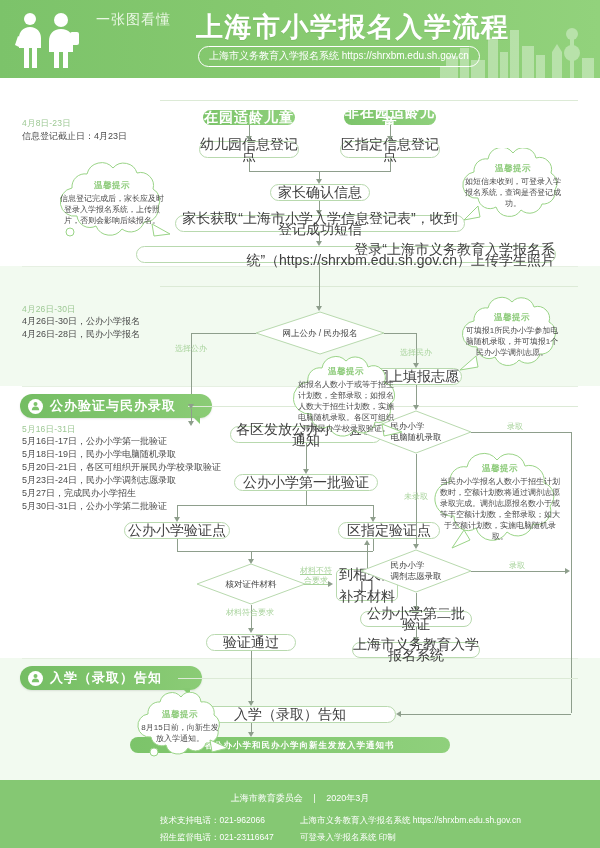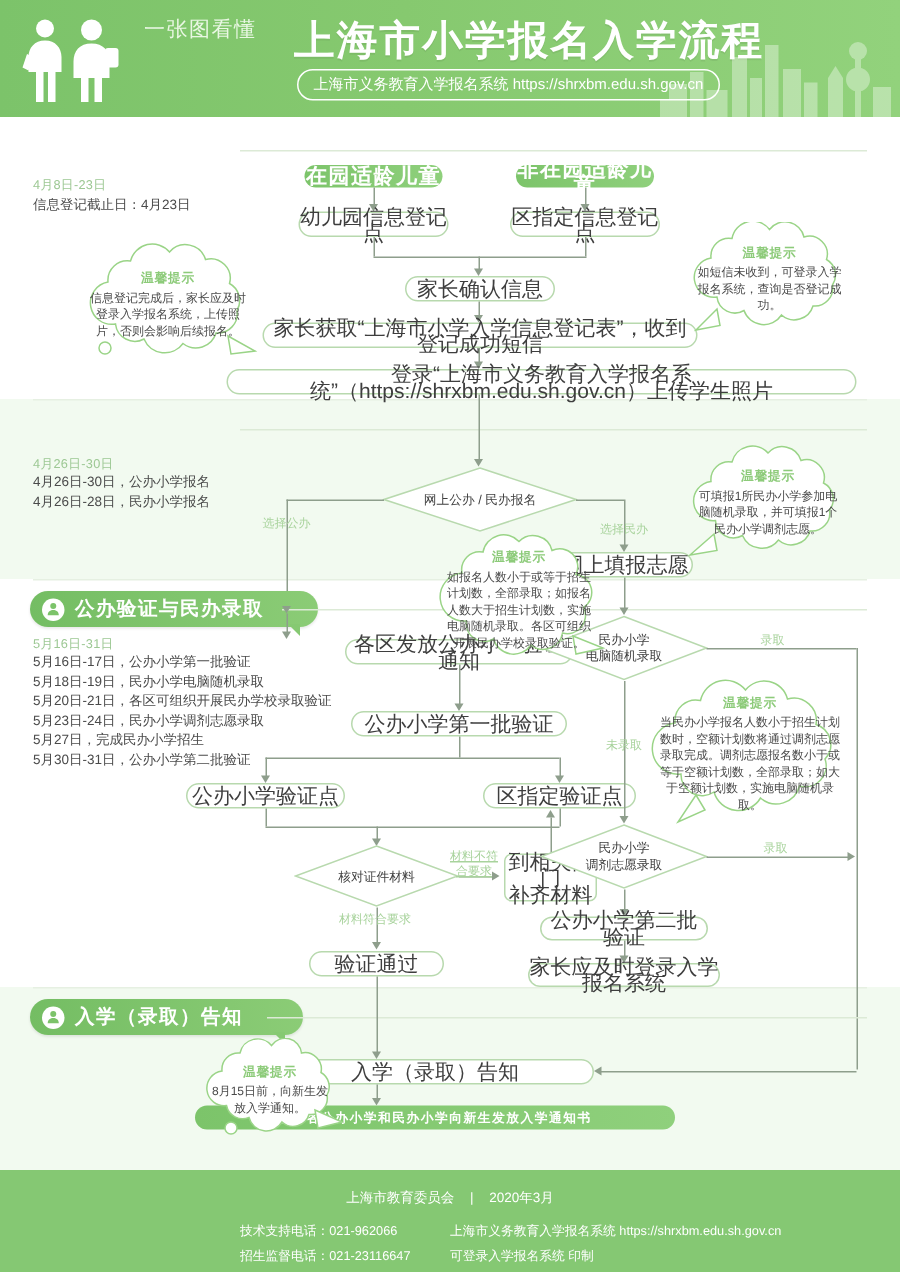--- a/index.html
+++ b/index.html
@@ -91,21 +91,21 @@
     color:#ffffff;font-weight:bold;letter-spacing:1px;
   }
   .rect{
     border:1px solid #b8d9ae;border-radius:5px;background:#ffffff;
   }
   .diamond{
     position:absolute;
   }
   .diamond .dlabel{
     position:absolute;left:0;top:0;width:100%;height:100%;
-    display:flex;align-items:center;justify-content:center;text-align:center;
+    display:flex;align-items:center;justify-content:center;
     font-size:8.5px;color:#3e3e3e;line-height:11px;
   }
 
   
   .ln{position:absolute;background:#8e9e8c;}
   .lnv{width:1px;}
   .lnh{height:1px;}
   .arrow{position:absolute;width:0;height:0;}
   .arrow-down{border-left:3.5px solid transparent;border-right:3.5px solid transparent;border-top:5px solid #8e9e8c;}
   .arrow-up{border-left:3.5px solid transparent;border-right:3.5px solid transparent;border-bottom:5px solid #8e9e8c;}
@@ -205,21 +205,21 @@
   <div class="node pill" style="left:270px;top:184px;width:100px;height:17px;">家长确认信息</div>
 
   <div class="ln lnv" style="left:319px;top:201px;height:10px;"></div>
   <div class="arrow arrow-down" style="left:315.5px;top:210px;"></div>
 
   <div class="node pill" style="left:175px;top:215px;width:290px;height:17px;">家长获取“上海市小学入学信息登记表”，收到登记成功短信</div>
 
   <div class="ln lnv" style="left:319px;top:232px;height:10px;"></div>
   <div class="arrow arrow-down" style="left:315.5px;top:241px;"></div>
 
-  <div class="node pill" style="left:151px;top:246px;width:420px;height:17px;">登录“上海市义务教育入学报名系统”（https://shrxbm.edu.sh.gov.cn）上传学生照片</div>
+  <div class="node pill" style="left:136px;top:246px;width:420px;height:17px;text-align:right;">登录“上海市义务教育入学报名系统”（https://shrxbm.edu.sh.gov.cn）上传学生照片</div>
 
   <div class="cloud" style="left:48px;top:162px;width:128px;height:82px;">
     <svg width="128" height="82" viewBox="0 0 128 82">
       <path d="M24 26 a13 13 0 0 1 15 -14 a15 15 0 0 1 26 -6 a14 14 0 0 1 24 5 a13 13 0 0 1 16 16 a13 13 0 0 1 5 18 a13 13 0 0 1 -14 15 a14 14 0 0 1 -22 7 a15 15 0 0 1 -26 -3 a13 13 0 0 1 -19 -10 a13 13 0 0 1 -5 -28z" fill="#ffffff" stroke="#9ad487" stroke-width="1"></path>
       <path d="M104 62 l18 10 l-16 2z" fill="#ffffff" stroke="#9ad487" stroke-width="1"></path>
       <circle cx="22" cy="70" r="4" fill="#ffffff" stroke="#9ad487" stroke-width="1"></circle>
     </svg>
     <div class="c-inner">
       <div class="c-title">温馨提示</div>
       <div class="c-text">信息登记完成后，家长应及时登录入学报名系统，上传照片，否则会影响后续报名。</div>
@@ -307,21 +307,21 @@
   <div class="node pill" style="left:234px;top:474px;width:144px;height:17px;">公办小学第一批验证</div>
 
   <div class="ln lnv" style="left:306px;top:491px;height:14px;"></div>
   <div class="ln lnh" style="left:177px;top:505px;width:196px;"></div>
   <div class="ln lnv" style="left:177px;top:505px;height:14px;"></div>
   <div class="ln lnv" style="left:373px;top:505px;height:14px;"></div>
   <div class="arrow arrow-down" style="left:173.5px;top:517px;"></div>
   <div class="arrow arrow-down" style="left:369.5px;top:517px;"></div>
 
   <div class="node pill" style="left:124px;top:522px;width:106px;height:17px;">公办小学验证点</div>
-  <div class="node pill" style="left:322px;top:522px;width:102px;height:17px;">区指定验证点</div>
+  <div class="node pill" style="left:338px;top:522px;width:102px;height:17px;">区指定验证点</div>
 
   <div class="ln lnv" style="left:177px;top:539px;height:12px;"></div>
   <div class="ln lnv" style="left:373px;top:539px;height:12px;"></div>
   <div class="ln lnh" style="left:177px;top:551px;width:196px;"></div>
   <div class="ln lnv" style="left:251px;top:551px;height:10px;"></div>
   <div class="arrow arrow-down" style="left:247.5px;top:559px;"></div>
 
   <div class="diamond" style="left:196px;top:563px;width:110px;height:42px;">
     <svg width="110" height="42" viewBox="0 0 110 42" style="position:absolute;left:0;top:0;">
       <polygon points="55,1 109,21 55,41 1,21" fill="#ffffff" stroke="#b8d9ae" stroke-width="1"></polygon>
@@ -378,21 +378,21 @@
   <div class="edge-lbl" style="left:497px;top:561px;width:40px;">录取</div>
 
   <div class="ln lnv" style="left:416px;top:593px;height:15px;"></div>
   <div class="arrow arrow-down" style="left:412.5px;top:606px;"></div>
 
   <div class="node pill" style="left:360px;top:611px;width:112px;height:16px;">公办小学第二批验证</div>
 
   <div class="ln lnv" style="left:416px;top:627px;height:12px;"></div>
   <div class="arrow arrow-down" style="left:412.5px;top:637px;"></div>
 
-  <div class="node pill" style="left:352px;top:642px;width:128px;height:16px;">家长应及时登录入学报名系统</div>
+  <div class="node pill" style="left:352px;top:642px;width:128px;height:16px;">上海市义务教育入学报名系统</div>
 
   <div class="cloud" style="left:286px;top:352px;width:120px;height:96px;">
     <svg width="120" height="96" viewBox="0 0 120 96">
       <path d="M22 30 a12 12 0 0 1 14 -14 a14 14 0 0 1 24 -7 a13 13 0 0 1 22 6 a12 12 0 0 1 16 16 a12 12 0 0 1 5 22 a12 12 0 0 1 -14 17 a13 13 0 0 1 -21 8 a14 14 0 0 1 -25 -4 a12 12 0 0 1 -18 -12 a12 12 0 0 1 -3 -32z" fill="#ffffff" stroke="#9ad487" stroke-width="1"></path>
       <path d="M96 72 l20 8 l-18 4z" fill="#ffffff" stroke="#9ad487" stroke-width="1"></path>
     </svg>
     <div class="c-inner" style="padding:0 11px;">
       <div class="c-title">温馨提示</div>
       <div class="c-text">如报名人数小于或等于招生计划数，全部录取；如报名人数大于招生计划数，实施电脑随机录取。各区可组织开展民办学校录取验证。</div>
     </div>

